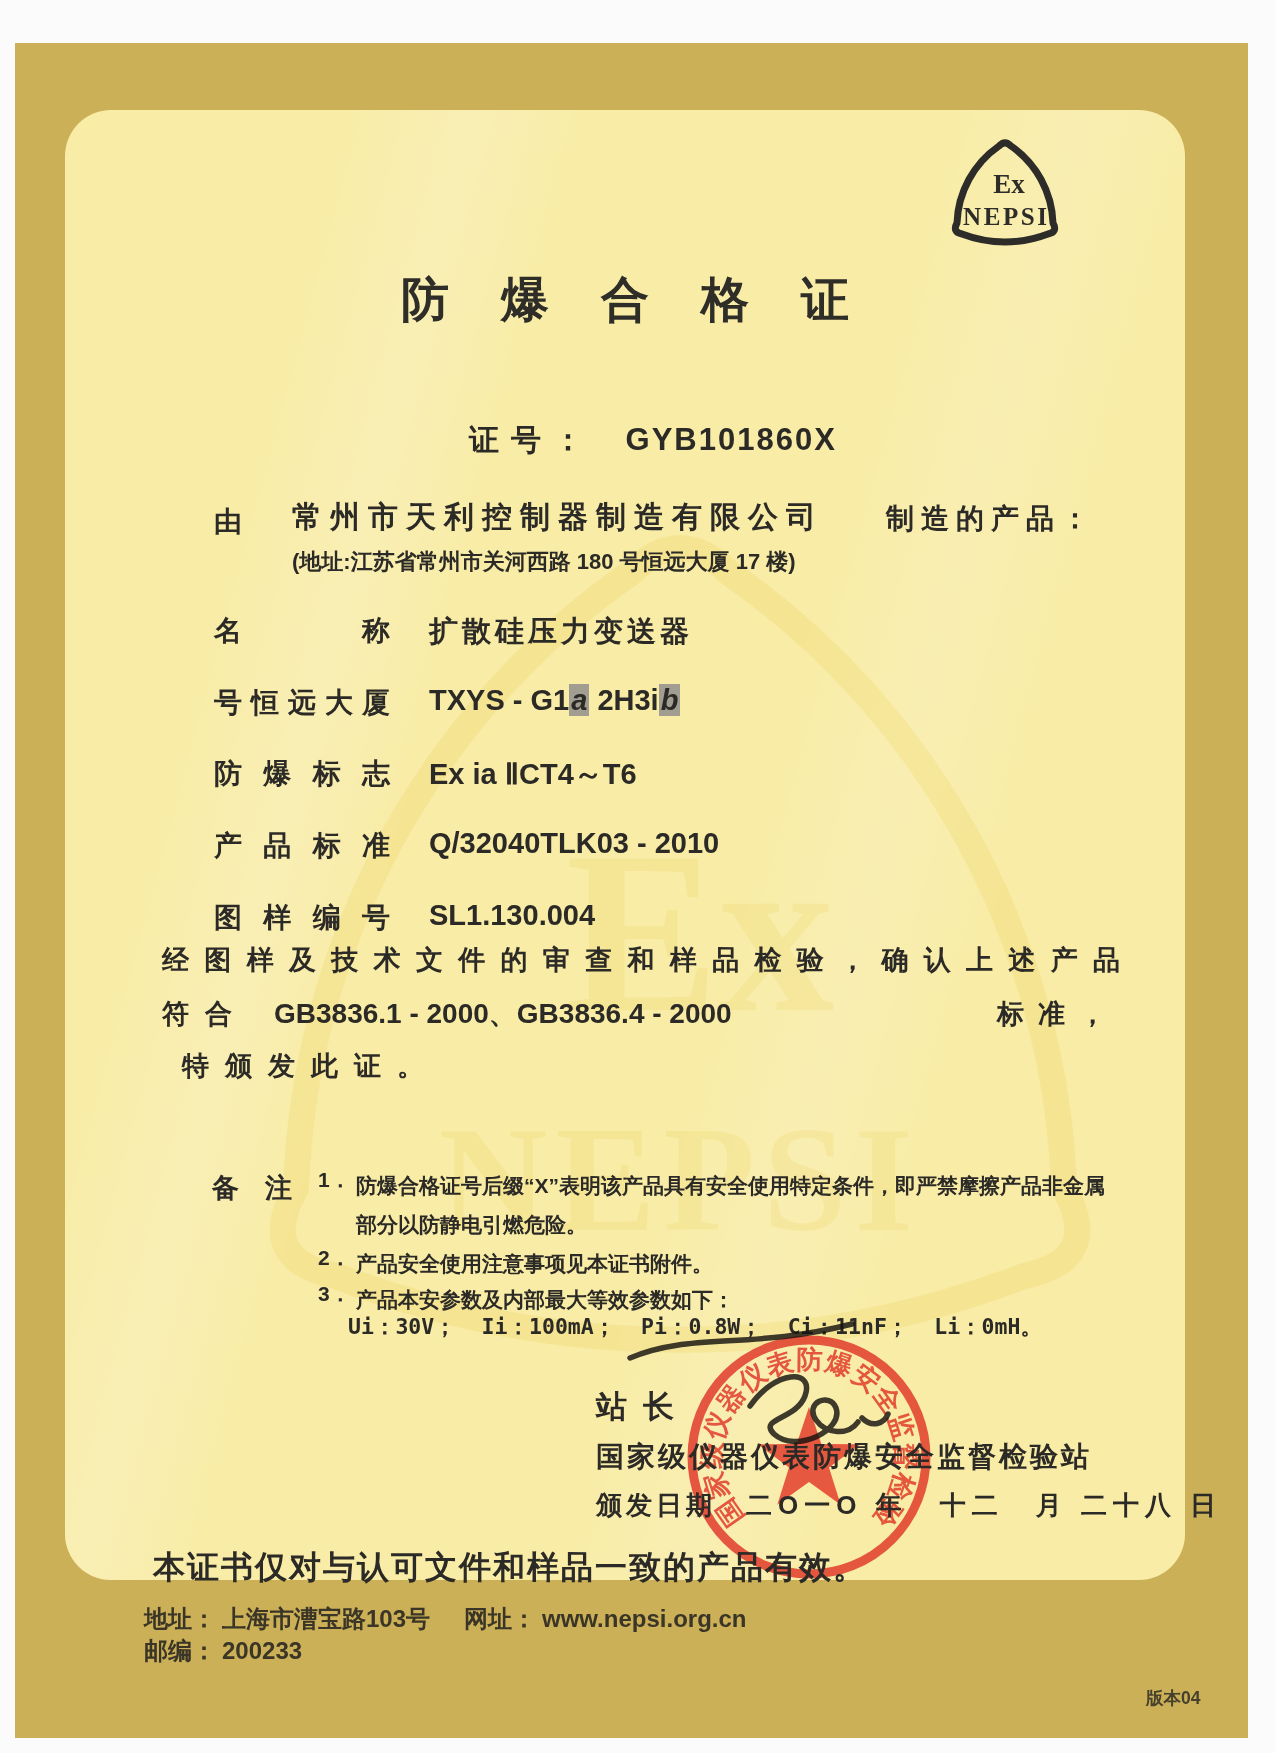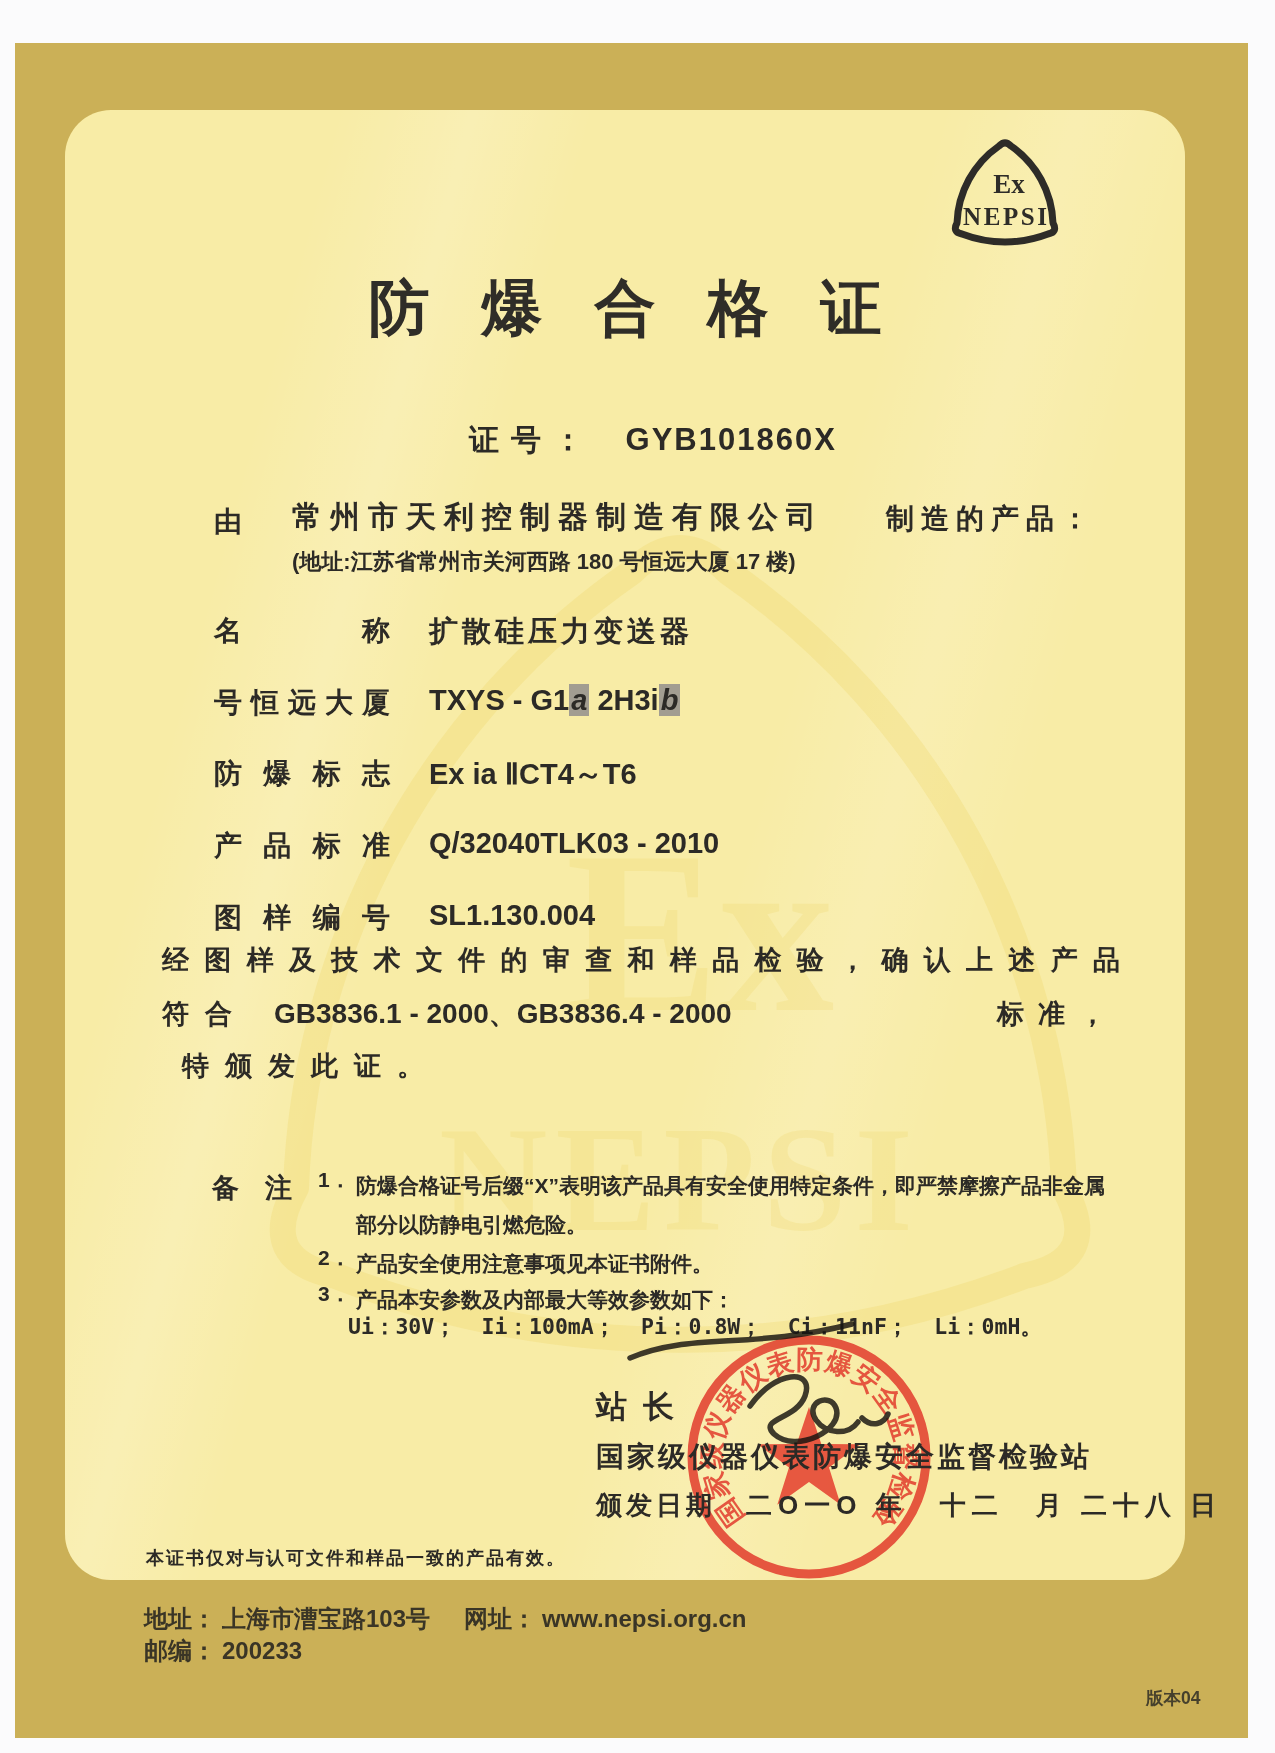--- a/index.html
+++ b/index.html
@@ -4,21 +4,21 @@
 <style>
   html,body{margin:0;padding:0;background:#e9e9ec;}
   .page{position:relative;width:1275px;height:1753px;background:#fbfbfc;overflow:hidden;
         font-family:"Liberation Sans",sans-serif;color:#2c2a26;}
   .gold{position:absolute;left:15px;top:43px;width:1233px;height:1695px;background:#cbb057;}
   .panel{position:absolute;left:65px;top:110px;width:1120px;height:1470px;background:#f8eca6;border-radius:46px;}
   .panel::after{content:"";position:absolute;inset:0;border-radius:46px;pointer-events:none;
         background:linear-gradient(105deg,transparent 18%,rgba(255,255,255,.16) 27%,transparent 35%,
         transparent 58%,rgba(255,255,255,.13) 67%,transparent 76%);}
   .abs{position:absolute;white-space:nowrap;}
-  .title{left:65px;top:268px;width:1120px;text-align:center;font-size:61px;font-weight:800;color:#2f2d28;}
+  .title{left:65px;top:268px;width:1120px;text-align:center;font-size:48px;font-weight:800;color:#2f2d28;}
   .title span{letter-spacing:52px;margin-right:-52px;}
   .certline{left:65px;top:420px;width:1120px;text-align:center;transform:translateX(28px);}
   .cert-label{font-size:30px;font-weight:700;letter-spacing:12px;}
   .cert-value{font-size:31px;font-weight:700;letter-spacing:2px;margin-left:26px;text-align:right;}
   .by{left:214px;top:503px;font-size:28px;font-weight:700;}
   .company{left:292px;top:497px;font-size:30px;font-weight:700;letter-spacing:8px;}
   .made{left:886px;top:500px;font-size:28px;font-weight:700;letter-spacing:7px;}
   .addr{left:292px;top:547px;font-size:22px;font-weight:700;}
   .flabel{left:214px;width:176px;font-size:28px;font-weight:700;text-align:justify;text-align-last:justify;white-space:normal;}
   .fval{left:429px;font-size:29px;font-weight:700;}
@@ -37,21 +37,21 @@
   .nitem{left:318px;display:flex;white-space:normal;}
   .nno{font-size:21px;font-weight:700;width:38px;flex:0 0 38px;}
   .ntext{font-size:21px;font-weight:700;width:768px;line-height:39px;}
   .nitem1{top:1166px;} .nitem2{top:1244px;} .nitem3{top:1280px;}
   .params{left:348px;top:1312px;font-family:"DejaVu Sans Mono",monospace;font-size:21.5px;font-weight:700;white-space:pre;}
   .chief{left:596px;top:1386px;font-size:31px;font-weight:700;letter-spacing:16px;}
   .org{left:596px;top:1438px;font-size:28px;font-weight:700;letter-spacing:3px;}
   .dateline{left:596px;top:1488px;}
   .issue-label{font-size:26px;font-weight:700;letter-spacing:4px;}
   .issue-date{font-size:26px;font-weight:700;letter-spacing:6px;margin-left:30px;white-space:pre;}
-  .footnote{left:146px;top:1546px;font-size:18px;font-weight:700;letter-spacing:2px;}
+  .footnote{left:153px;top:1546px;font-size:32px;font-weight:700;letter-spacing:2px;}
   .fcol{line-height:32px;font-size:24px;font-weight:600;color:#3a3526;}
   .fcol .flbl{margin-right:6px;}
   .fc1{left:144px;top:1603px;} .fc2{left:464px;top:1603px;} .fc3{left:762px;top:1603px;}
   .version{left:1146px;top:1686px;font-size:17.5px;font-weight:600;color:#46402c;}
   .logo-svg{position:absolute;left:925px;top:125px;}
   .wm-svg{position:absolute;left:160px;top:500px;opacity:.5;pointer-events:none;}
   .stamp-svg{position:absolute;left:680px;top:1328px;opacity:.86;}
   .sig-svg{position:absolute;left:600px;top:1310px;}
   .serif{font-family:"Liberation Serif",serif;}
 </style>

